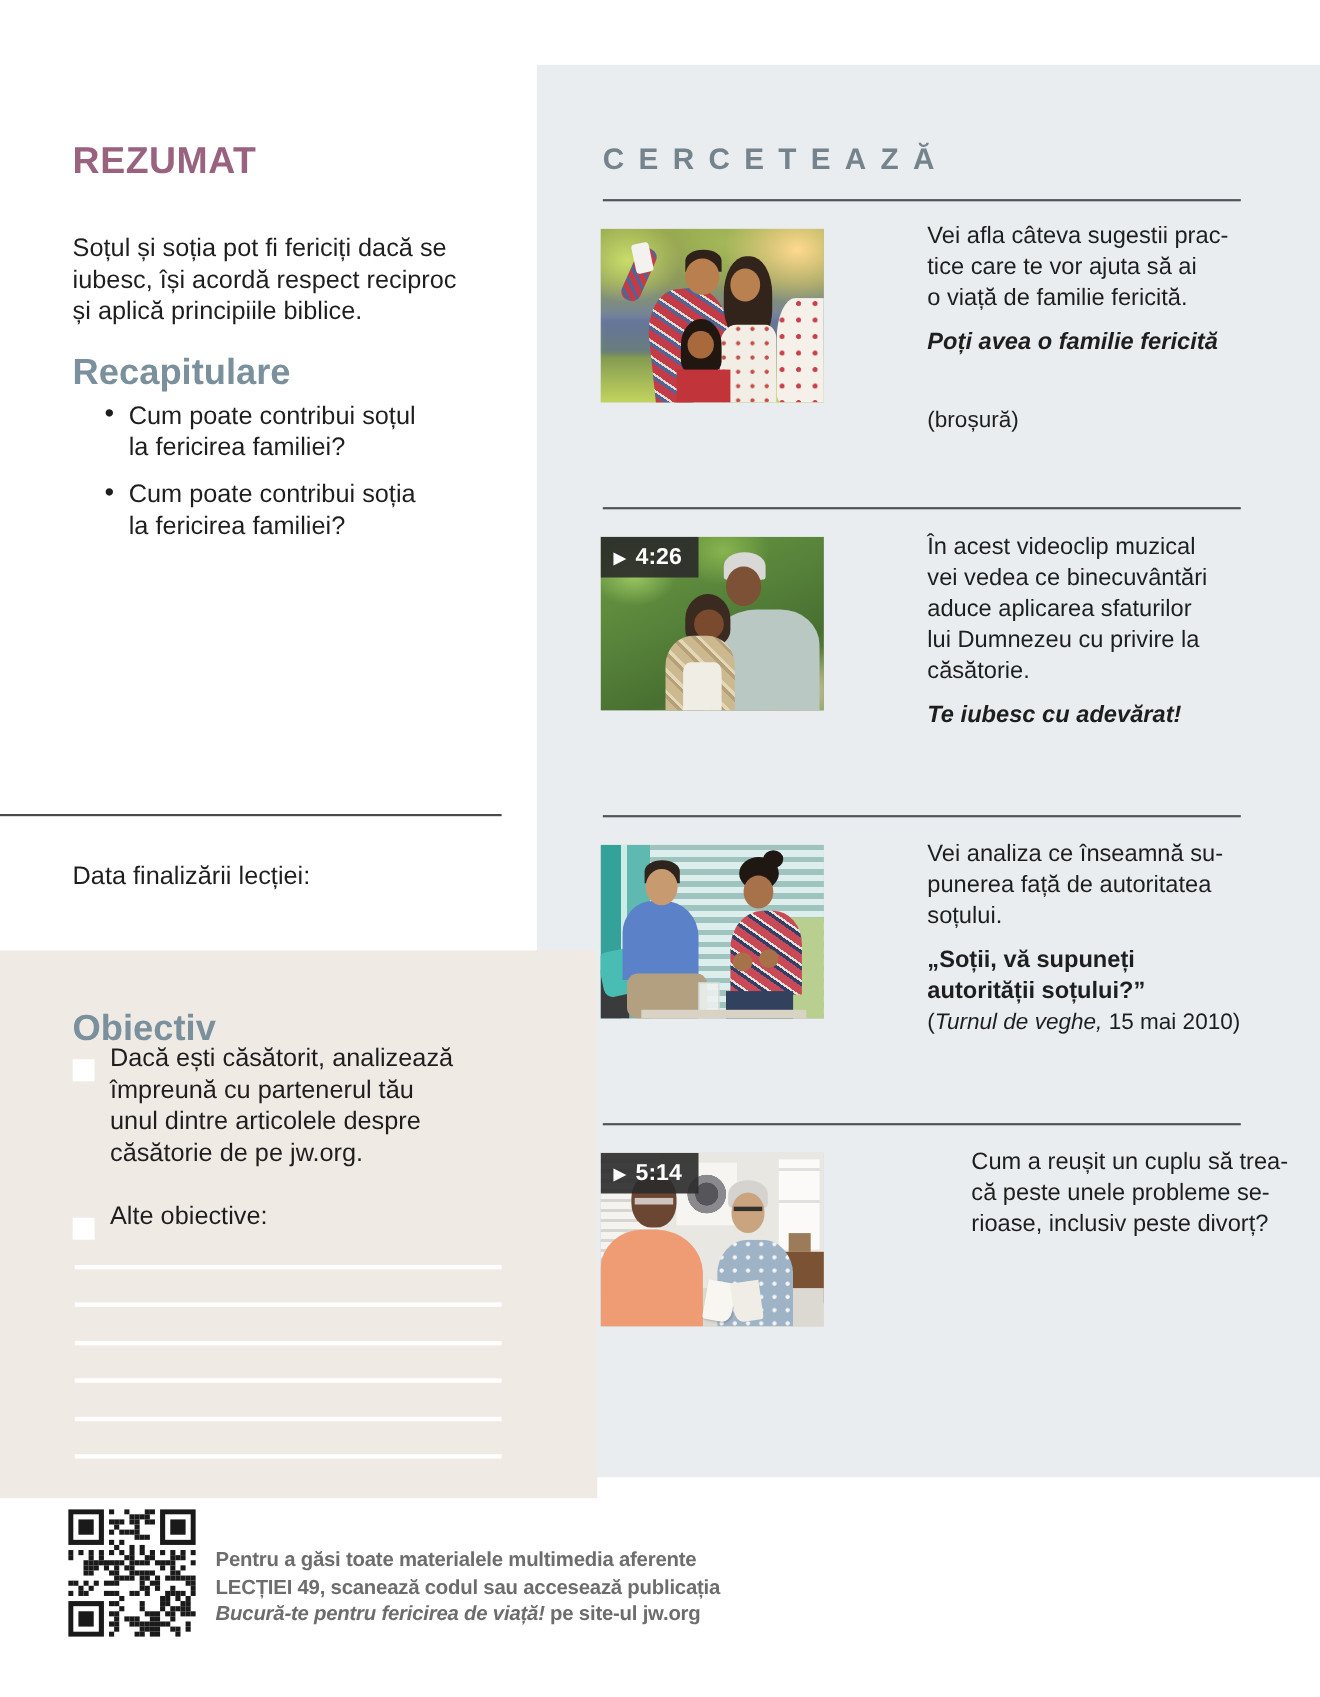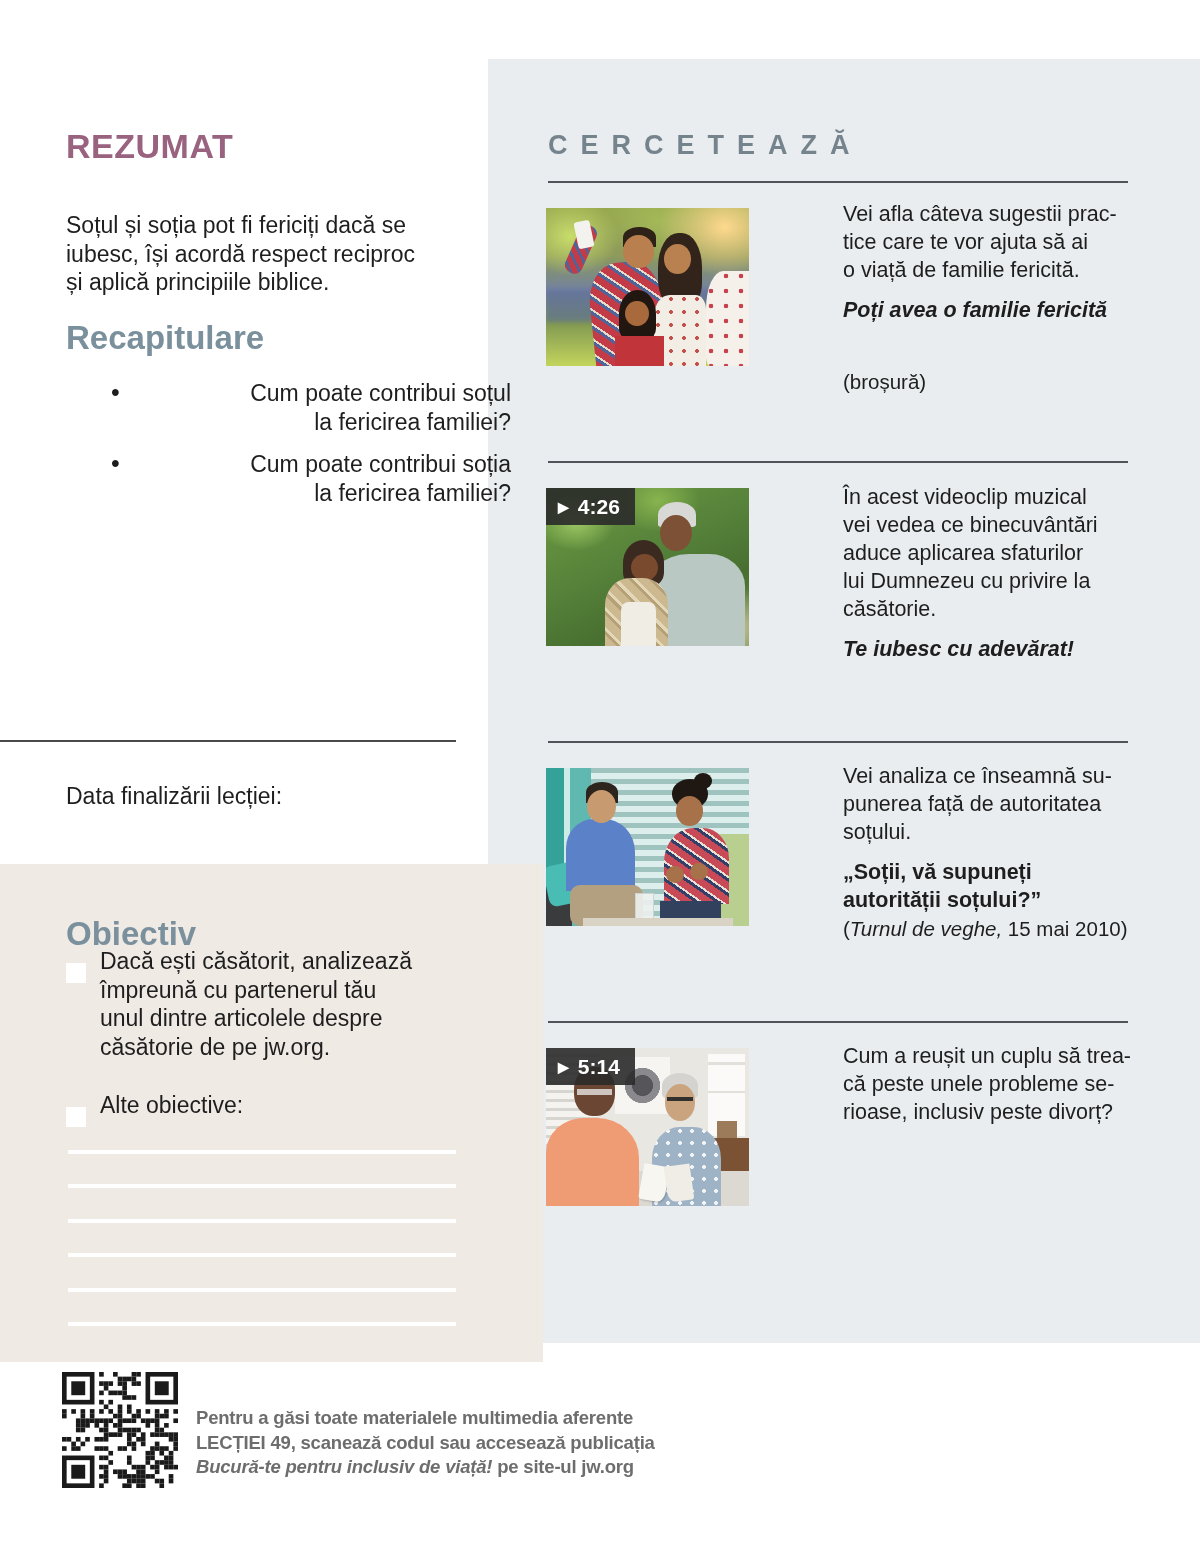--- a/index.html
+++ b/index.html
@@ -8,21 +8,21 @@
   .abs{position:absolute;}
   .s{position:absolute;}
 
   
   .gray-panel{position:absolute;left:488px;top:59px;width:712px;height:1284px;background:var(--panel);}
 
   
   .rezumat-title{left:66px;top:104px;font-size:34px;font-weight:700;color:var(--purple);letter-spacing:.5px;}
   .rezumat-text{left:66px;top:168px;width:410px;font-size:23px;line-height:28.5px;white-space:pre-line;margin-top:43px;}
   .recap-title{left:66px;top:292px;font-size:33px;font-weight:600;color:var(--slate);}
-  .recap-list{left:95px;top:363px;width:400px;list-style:none;margin:16px;padding:0;text-align:right;}
+  .recap-list{left:95px;top:363px;width:400px;list-style:none;margin:0;padding:0;}
   .recap-list li{position:relative;padding-left:22px;margin-bottom:14px;font-size:23px;line-height:28.5px;white-space:pre-line;}
   .recap-list li::before{content:"\2022";position:absolute;left:0;top:-1px;font-size:25px;}
   .left-rule{left:0;top:740px;width:456px;height:2px;background:var(--rule);}
   .date-label{left:66px;top:760px;font-size:23px;}
 
   .objective-box{left:0;top:864px;width:543px;height:498px;background:var(--beige);}
   .objective-title{left:66px;top:24px;font-size:33px;font-weight:600;color:var(--slate);}
   .obj-check{width:20px;height:20px;background:#fff;}
   .obj-text{font-size:23px;line-height:28.5px;white-space:pre-line;width:340px;}
   .writing-line{left:68px;width:388px;height:4px;background:#fff;}
@@ -197,21 +197,21 @@
     <div class="s" style="left:58.5%;top:23%;width:15%;height:23%;background:#C9A47E;border-radius:50%;"></div>
     <div class="s" style="left:59.5%;top:31%;width:13%;height:2.8%;background:#33312E;"></div>
     <div class="s" style="left:52%;top:50%;width:34%;height:50%;background:radial-gradient(circle at 4px 4px,#F2F4F6 1.6px,transparent 2.2px),#9FB3C6;background-size:12px 12px;border-radius:40% 40% 0 0;"></div>
     <div class="s" style="left:47%;top:74%;width:13%;height:23%;background:#F8F6F0;transform:rotate(10deg);border-radius:0 0 30% 10%;box-shadow:1px 1px 2px rgba(0,0,0,.2);"></div>
     <div class="s" style="left:59%;top:74%;width:13%;height:23%;background:#EFEDE6;transform:rotate(-8deg);border-radius:0 0 10% 30%;"></div>
     <div class="badge">
       <span class="play">▶</span>
       <span>5:14</span>
     </div>
   </div>
-  <div class="abs rtext" style="top:1042px;">
+  <div class="abs rtext" style="top:1042px;margin-left:40px;">
     <div class="rdesc">Cum a reușit un cuplu să trea-
 că peste unele probleme se-
 rioase, inclusiv peste divorț?</div>
   </div>
 
   <svg class="abs qr" viewBox="0 0 25 25">
       <rect x="0" y="0" width="25" height="25" fill="#fff"></rect>
       <rect x="8" y="0" width="1" height="1" fill="#1a1a1a"></rect>
       <rect x="11" y="0" width="1" height="1" fill="#1a1a1a"></rect>
       <rect x="15" y="0" width="1" height="1" fill="#1a1a1a"></rect>
@@ -416,16 +416,16 @@
       <rect x="18" y="0" width="7" height="7" fill="#1a1a1a"></rect>
       <rect x="19" y="1" width="5" height="5" fill="#fff"></rect>
       <rect x="20" y="2" width="3" height="3" fill="#1a1a1a"></rect>
       <rect x="0" y="18" width="7" height="7" fill="#1a1a1a"></rect>
       <rect x="1" y="19" width="5" height="5" fill="#fff"></rect>
       <rect x="2" y="20" width="3" height="3" fill="#1a1a1a"></rect>
     </svg>
   <div class="abs footer-text">
     <div>Pentru a găsi toate materialele multimedia aferente</div>
     <div>LECȚIEI 49, scanează codul sau accesează publicația</div>
-    <div><span class="it">Bucură-te pentru inclusiv de viață!</span><span> pe site-ul jw.org</span></div>
+    <div><span class="it">Bucură-te pentru fericirea de viață!</span><span> pe site-ul jw.org</span></div>
   </div>
 
 </div>
 
 </body></html>

